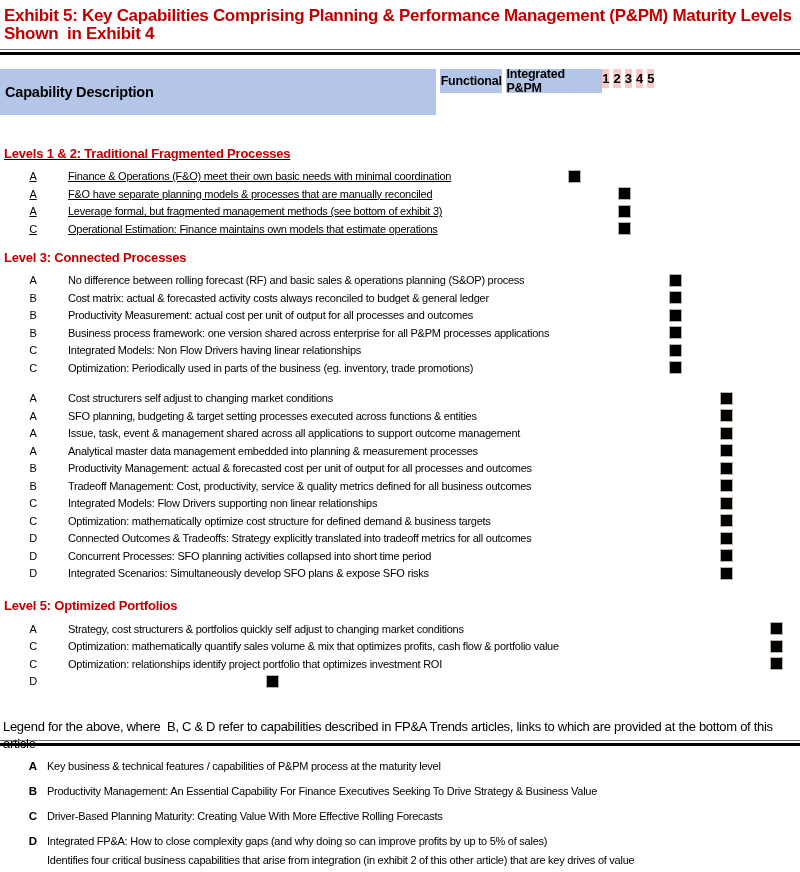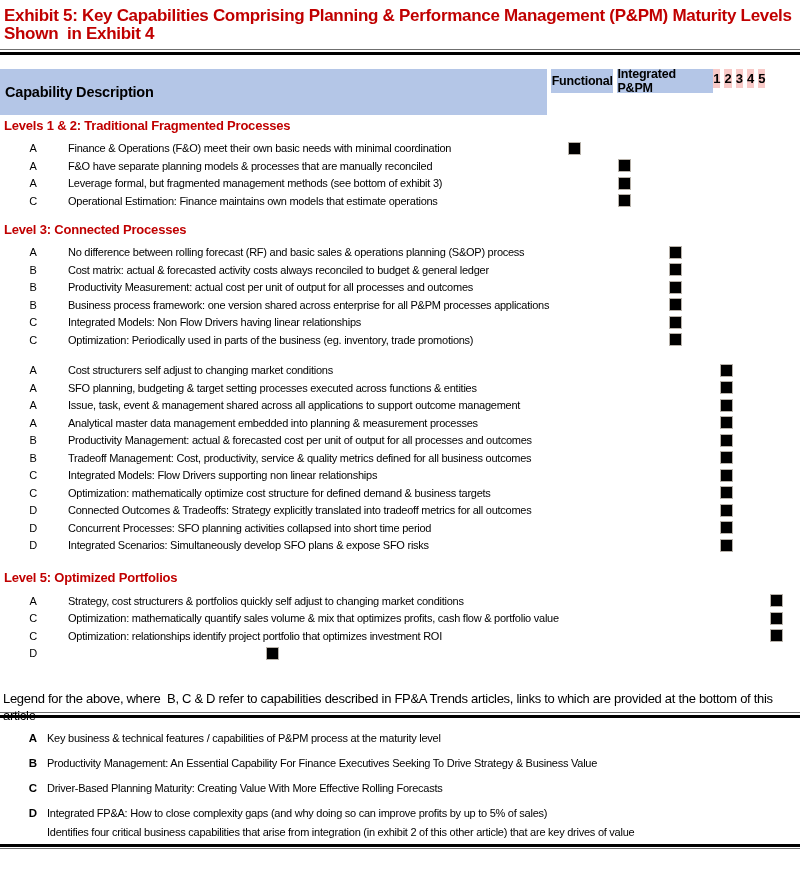--- a/index.html
+++ b/index.html
@@ -14,39 +14,39 @@
   .title{
     padding:7px 4px 0 4px;font-size:17px;font-weight:bold;color:var(--red);
     letter-spacing:-0.3px;white-space:pre-wrap;line-height:18px;
   }
   .rule-down{margin-top:6px;border-top:1px solid var(--rule-gray);border-bottom:3px solid var(--ink);height:1.5px;}
   .rule-up{border-top:3px solid var(--ink);border-bottom:1px solid var(--rule-gray);height:1.5px;}
 
   
   .tbl-header{margin-top:14px;display:flex;gap:4px;height:46px;}
   .desc-header{
-    width:547px;flex-shrink:0;background:var(--blue);font-weight:bold;font-size:14.5px;
+    width:436px;flex-shrink:0;background:var(--blue);font-weight:bold;font-size:14.5px;
     display:flex;align-items:center;padding-left:5px;box-sizing:border-box;letter-spacing:-0.2px;
   }
   .col-header{flex:1;display:flex;flex-direction:row;}
   .group-row{display:flex;gap:4px;height:24px;margin-bottom:3px;}
   .group-cell{
     background:var(--blue);font-weight:bold;font-size:12.5px;letter-spacing:-0.2px;
     display:flex;align-items:center;justify-content:center;box-sizing:border-box;
   }
   .grp-2{width:calc((100% - 16px)/5*2 + 4px);}
   .grp-3{width:calc((100% - 16px)/5*3 + 8px);}
   .num-row{display:flex;gap:4px;height:19px;}
   .num-cell{
     flex:1;background:var(--pink);font-weight:bold;font-size:13px;
     display:flex;align-items:center;justify-content:center;
   }
 
   
-  #table-body .section:nth-child(1){margin-top:2px;}
+  #table-body .section:nth-child(1){margin-top:30px;text-decoration:underline;}
   #table-body .section:nth-child(2){margin-top:11px;}
   #table-body .section:nth-child(3){margin-top:13px;}
   #table-body .section:nth-child(4){margin-top:15px;}
   .section-heading{
     padding-left:4px;font-size:13px;font-weight:bold;color:var(--red);
     height:18px;line-height:18px;margin-bottom:5px;letter-spacing:-0.2px;
   }
   .cap-row{display:flex;height:17.5px;align-items:center;}
   .cap-letter{
     width:47px;padding-left:19px;box-sizing:border-box;text-align:center;

